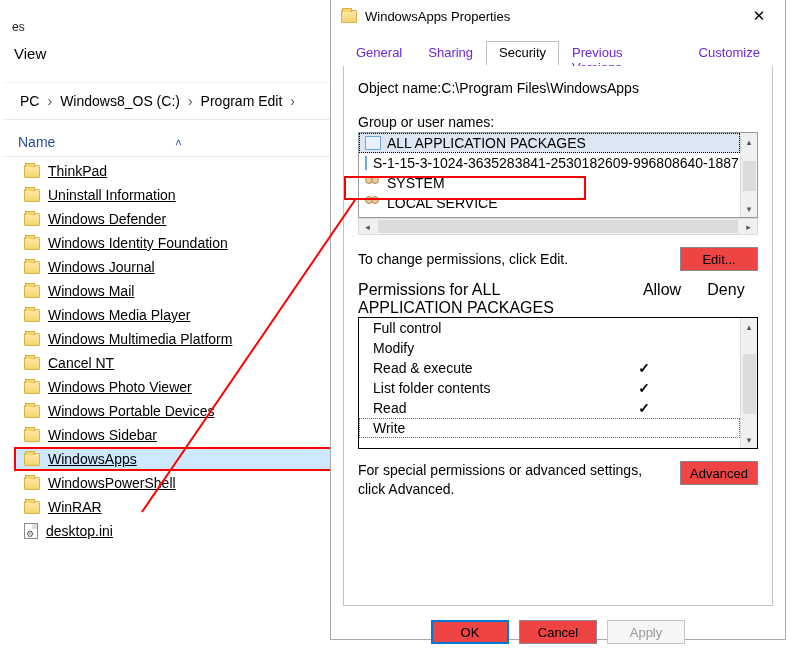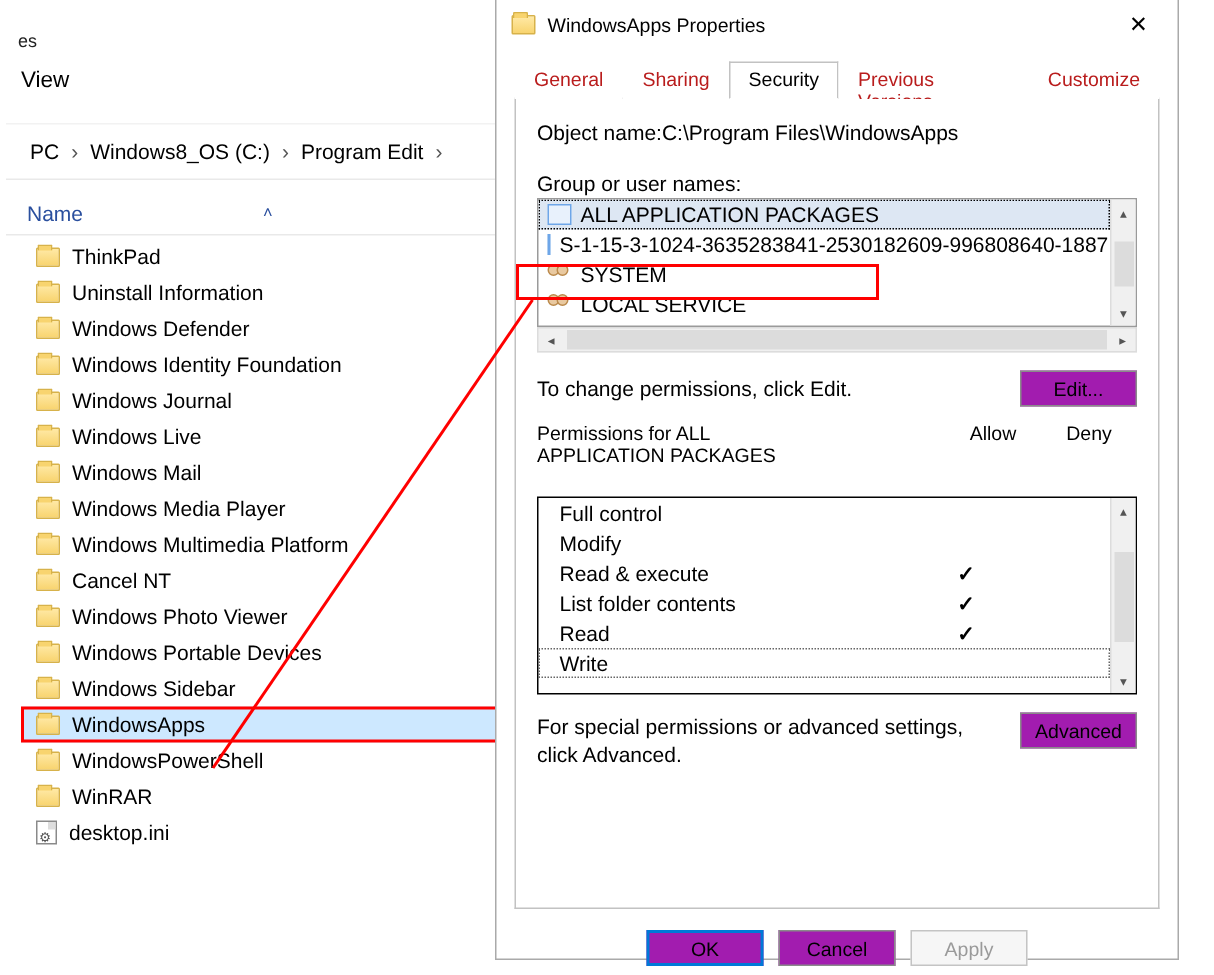--- a/index.html
+++ b/index.html
@@ -9,64 +9,64 @@
   
   .explorer { position: absolute; left: 4px; top: 14px; width: 330px; height: 616px; background: #fff; }
   .explorer-top { padding: 6px 8px 2px 8px; color: #222; font-size: 12px; border-bottom: 1px solid #fff; }
   .explorer-menu { padding: 8px 10px 20px 10px; font-size: 15px; color: #000; }
   .explorer-divider { height: 1px; background: #f2f2f2; margin-bottom: 4px; }
   .breadcrumbs { padding: 6px 6px 10px 16px; display: flex; align-items: center; gap: 8px; font-size: 14px; color: #000; border-bottom: 0; }
   .breadcrumbs .sep { color: #555; }
   .breadcrumbs .crumb { white-space: nowrap; }
   .file-header { display: flex; align-items: center; color: #2a4f9e; font-size: 14px; padding: 14px 0 6px 14px; border-bottom: 1px solid #e9e9e9; border-top: 1px solid #e9e9e9; }
   .file-header .sort { margin-left: 120px; color: #2a4f9e; font-size: 11px; }
-  .file-list { padding: 2px 0 0 10px; }
+  .file-list { padding: 2px 0 0 10px; text-decoration: underline; }
   .file-row { display: flex; align-items: center; height: 24px; padding-left: 10px; gap: 8px; font-size: 14px; cursor: default; }
   .file-row.selected { background: #cde8ff; outline: 2px solid red; outline-offset: -2px; }
   .folder { width: 16px; height: 13px; background: linear-gradient(#ffe9a6 0%, #f8d46f 100%); border: 1px solid #d7b24a; border-radius: 1px; position: relative; }
   .folder::before { content: ""; position: absolute; top: -3px; left: 0; width: 8px; height: 3px; background: #f8d46f; border: 1px solid #d7b24a; border-bottom: none; border-radius: 1px 1px 0 0; }
   .ini-icon { width: 14px; height: 16px; border: 1px solid #8a8a8a; background: #fff; position: relative; }
   .ini-icon::before { content: ""; position: absolute; top: 0; right: 0; width: 5px; height: 5px; background: #ddd; }
   .ini-icon::after { content: "⚙"; position: absolute; left: 1px; bottom: -1px; font-size: 9px; color: #555; }
 
   
   .properties { position: absolute; left: 330px; top: 0; width: 456px; height: 640px; background: #fff; border: 1px solid #aaa; border-top: none; }
   .titlebar { height: 32px; display: flex; align-items: center; padding: 4px 4px 4px 10px; }
   .titlebar .title { flex: 1; font-size: 13px; }
   .titlebar .close { width: 44px; height: 28px; display: flex; align-items: center; justify-content: center; cursor: pointer; font-size: 15px; }
   .title-folder { display: inline-block; width: 16px; height: 13px; margin-right: 8px; vertical-align: middle; }
   .dialog-body { padding: 8px 12px 10px 12px; }
   .tabs { position: relative; height: 26px; display: flex; border-bottom: 1px solid #c2c2c2; }
   .tab { padding: 3px 12px 0 12px; font-size: 13px; border: 1px solid transparent; border-bottom: none; position: relative; top: 1px; background: #fff; cursor: pointer; }
   .tab.active { border-color: #c2c2c2; background: #fff; border-bottom: 1px solid #fff; }
-  .tab.inactive { color: #b91c1c; }
+  .tab.inactive { color: #6d28d9; }
   .tab-content { border: 1px solid #c2c2c2; border-top: none; padding: 14px 14px 16px 14px; background: #fff; min-height: 540px; position: relative; }
   .objrow { display: flex; font-size: 14px; margin-bottom: 18px; }
   .grouplabel { font-size: 14px; margin-bottom: 2px; }
   .listbox { height: 86px; background: #fff; border: 1px solid #9a9a9a; display: flex; }
   .listitems { flex: 1; overflow: hidden; font-size: 14px; }
   .listitem { display: flex; align-items: center; gap: 6px; padding: 0 6px; height: 20px; white-space: nowrap; }
   .listitem.sel { background: #dde7f3; outline: 1px dotted #000; outline-offset: -1px; }
   .li-icon { width: 16px; height: 14px; display: inline-block; }
   .grp-icon { background: #e8f1fc; border: 1px solid #6ea6e8; }
   .usr-icon { position: relative; }
   .usr-icon::before, .usr-icon::after { content: ""; position: absolute; width: 6px; height: 6px; border-radius: 50%; background: #e9c9a0; border: 1px solid #bb8a4c; top: 0; }
   .usr-icon::before { left: 0; }
   .usr-icon::after { left: 6px; }
   .vscroll { width: 17px; background: #f0f0f0; border-left: 1px solid #dcdcdc; display: flex; flex-direction: column; align-items: center; justify-content: space-between; }
   .vscroll .arrow { width: 100%; height: 17px; display: flex; align-items: center; justify-content: center; font-size: 9px; color: #555; }
   .vscroll .thumb { width: 13px; height: 30px; background: #dcdcdc; margin-top: 2px; }
   .hscroll { height: 17px; background: #f0f0f0; border: 1px solid #dcdcdc; display: flex; align-items: center; justify-content: space-between; padding: 0; }
   .hscroll .arrow { width: 17px; height: 100%; display: flex; align-items: center; justify-content: center; font-size: 9px; color: #555; }
   .hscroll .thumb { flex: 1; height: 13px; background: #dcdcdc; margin: 0 2px; }
   .editrow { display: flex; justify-content: space-between; align-items: center; margin: 12px 0 10px 0; font-size: 14px; }
-  .btn { min-width: 78px; height: 24px; background: #a21caf; border: 1px solid #8a8a8a; font-size: 13px; cursor: pointer; }
+  .btn { min-width: 78px; height: 24px; background: #ef4444; border: 1px solid #8a8a8a; font-size: 13px; cursor: pointer; }
   .btn.def { border: 2px solid #0078d7; }
   .btn.disabled { color: #9a9a9a; border-color: #c4c4c4; background: #f6f6f6; cursor: default; }
-  .perm-header { display: flex; font-size: 13px; margin-bottom: 20px; }
+  .perm-header { display: flex; font-size: 16px; margin-bottom: 0; }
   .perm-header .lbl { flex: 1; }
   .perm-header .col { width: 64px; text-align: center; }
   .perm-box { border: 1px solid #000; display: flex; height: 132px; }
   .perm-rows { flex: 1; }
   .perm-row { display: flex; height: 20px; align-items: center; padding-left: 14px; font-size: 14px; }
   .perm-row .lbl { flex: 1; }
   .perm-row .col { width: 64px; text-align: center; font-weight: bold; }
   .perm-row.dotted { outline: 1px dotted #666; outline-offset: -1px; }
   .perm-vscroll { width: 17px; background: #f0f0f0; border-left: 1px solid #dcdcdc; display: flex; flex-direction: column; align-items: center; justify-content: space-between; }
   .perm-vscroll .arrow { width: 100%; height: 17px; display: flex; align-items: center; justify-content: center; font-size: 9px; color: #555; }
@@ -117,24 +117,20 @@
         <div class="file-row">
           <span class="folder"></span>
           <span>Windows Identity Foundation</span>
         </div>
         <div class="file-row">
           <span class="folder"></span>
           <span>Windows Journal</span>
         </div>
         <div class="file-row">
           <span class="folder"></span>
-          <span>Windows Live</span>
-        </div>
-        <div class="file-row">
-          <span class="folder"></span>
           <span>Windows Mail</span>
         </div>
         <div class="file-row">
           <span class="folder"></span>
           <span>Windows Media Player</span>
         </div>
         <div class="file-row">
           <span class="folder"></span>
           <span>Windows Multimedia Platform</span>
         </div>

